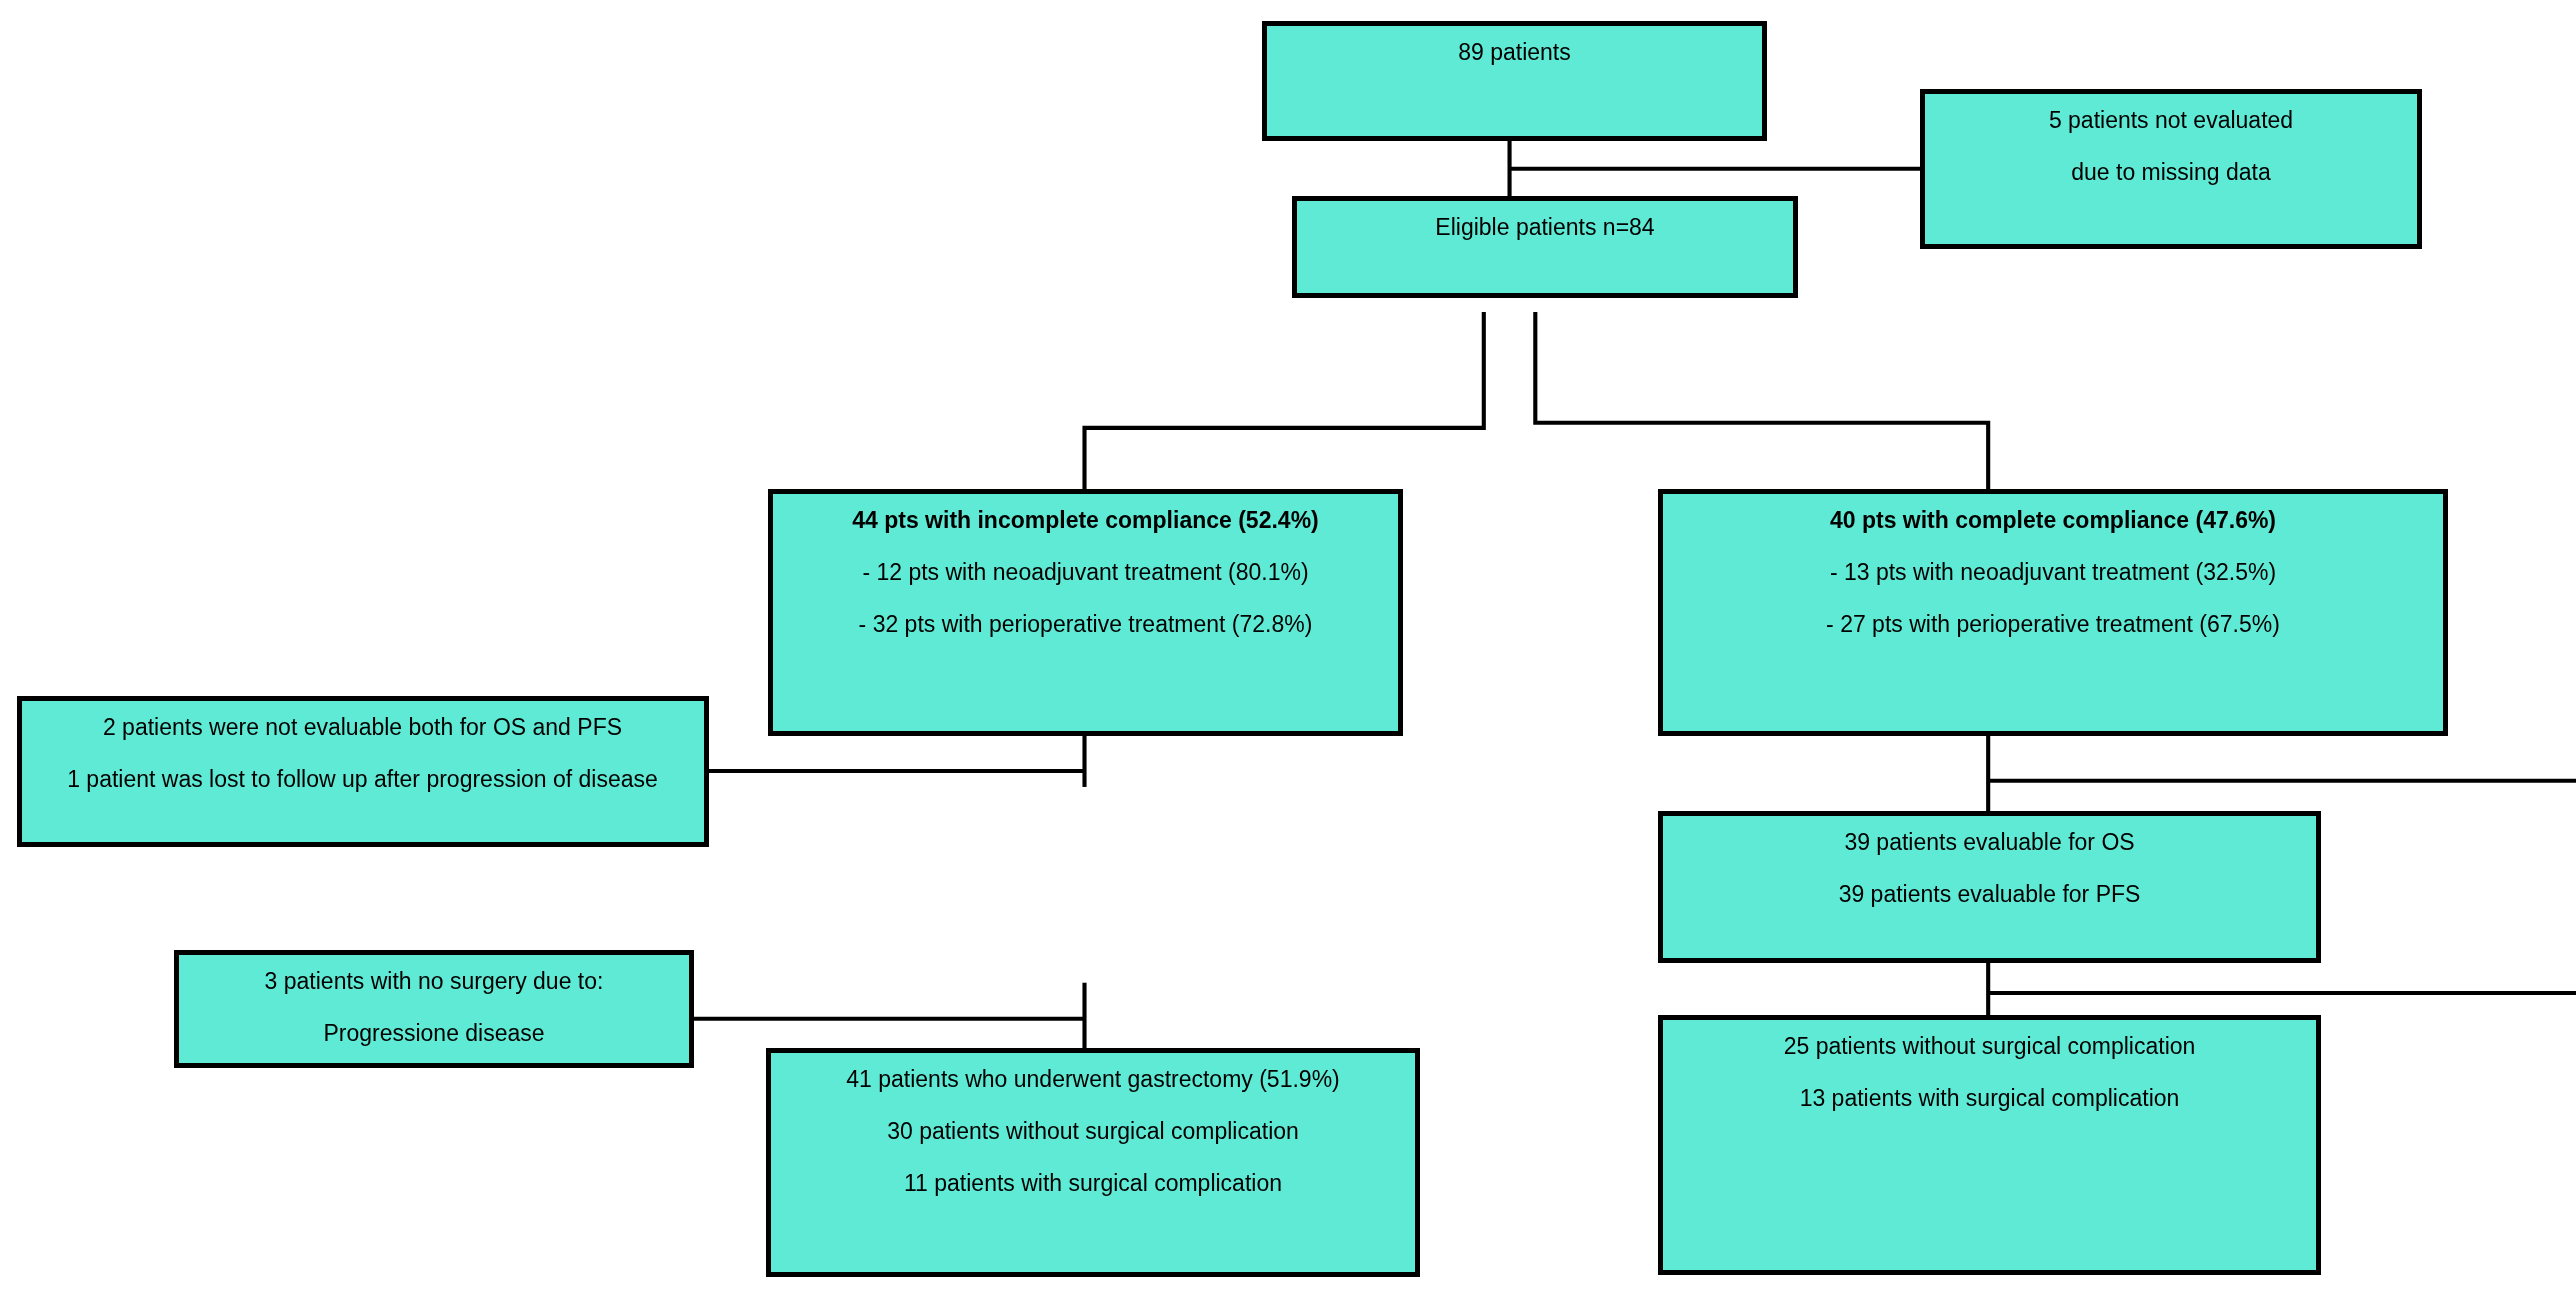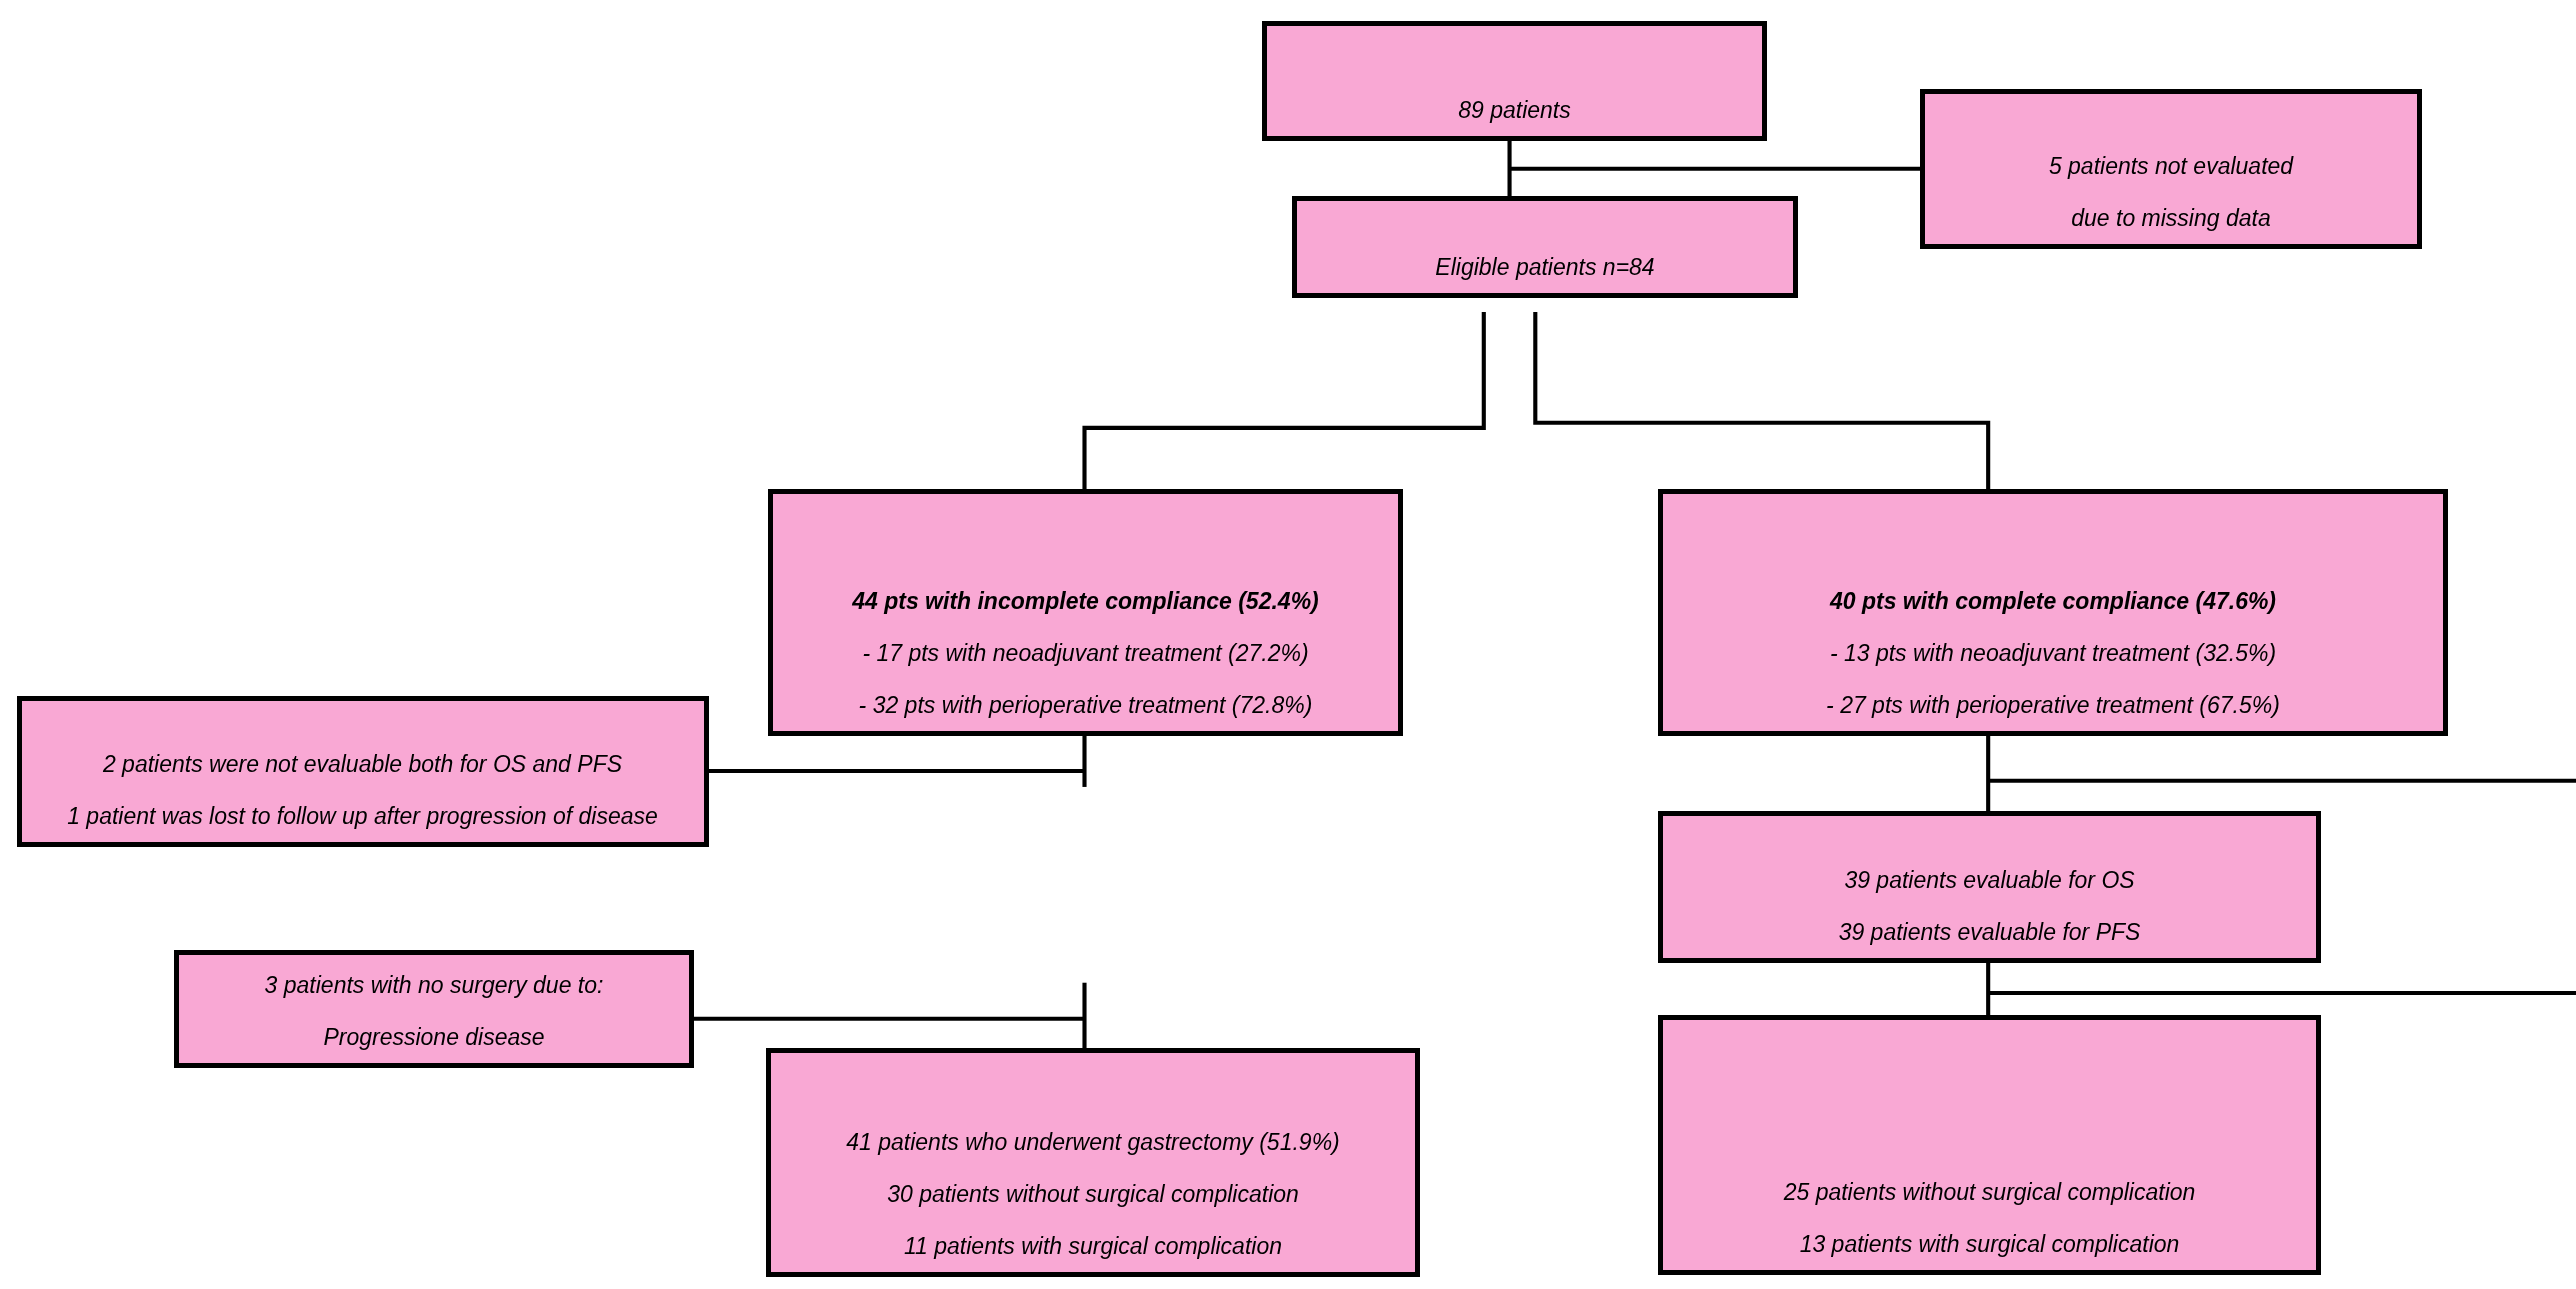--- a/index.html
+++ b/index.html
@@ -23,29 +23,28 @@
     height: 1290px;
   }
   .connectors path {
     stroke: #000000;
     stroke-width: 8;
     fill: none;
   }
   .box {
     position: absolute;
     box-sizing: border-box;
-    background: #f9a8d4;
+    background: #5eead4;
     border: 5.2px solid #000000;
     display: flex;
     flex-direction: column;
     align-items: center;
-    justify-content: flex-end;
+    justify-content: flex-start;
     text-align: center;
     padding: 0 4.1px;
-    font-style: italic;
   }
   .ln {
     font-size: 23px;
     line-height: 52px;
     white-space: nowrap;
   }
   .ln.bold {
     font-weight: bold;
   }
 </style>
@@ -77,21 +76,21 @@
     <div class="ln">5 patients not evaluated</div>
     <div class="ln">due to missing data</div>
   </div>
 
   <div class="box" style="left:1292px;top:196px;width:506px;height:102px">
     <div class="ln">Eligible patients n=84</div>
   </div>
 
   <div class="box" style="left:768px;top:489px;width:635px;height:247px">
     <div class="ln bold">44 pts with incomplete compliance (52.4%)</div>
-    <div class="ln">- 17 pts with neoadjuvant treatment (27.2%)</div>
+    <div class="ln">- 12 pts with neoadjuvant treatment (80.1%)</div>
     <div class="ln">- 32 pts with perioperative treatment (72.8%)</div>
   </div>
 
   <div class="box" style="left:1658px;top:489px;width:790px;height:247px">
     <div class="ln bold">40 pts with complete compliance (47.6%)</div>
     <div class="ln">- 13 pts with neoadjuvant treatment (32.5%)</div>
     <div class="ln">- 27 pts with perioperative treatment (67.5%)</div>
   </div>
 
   <div class="box" style="left:16.5px;top:696px;width:692px;height:151px">

